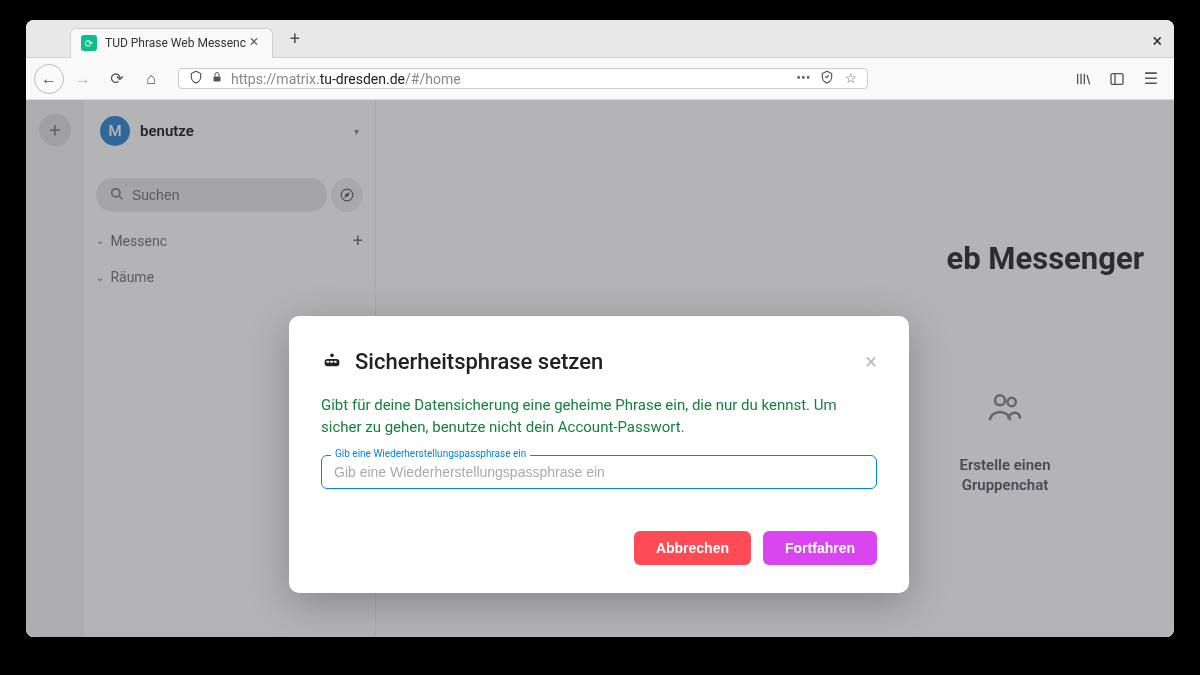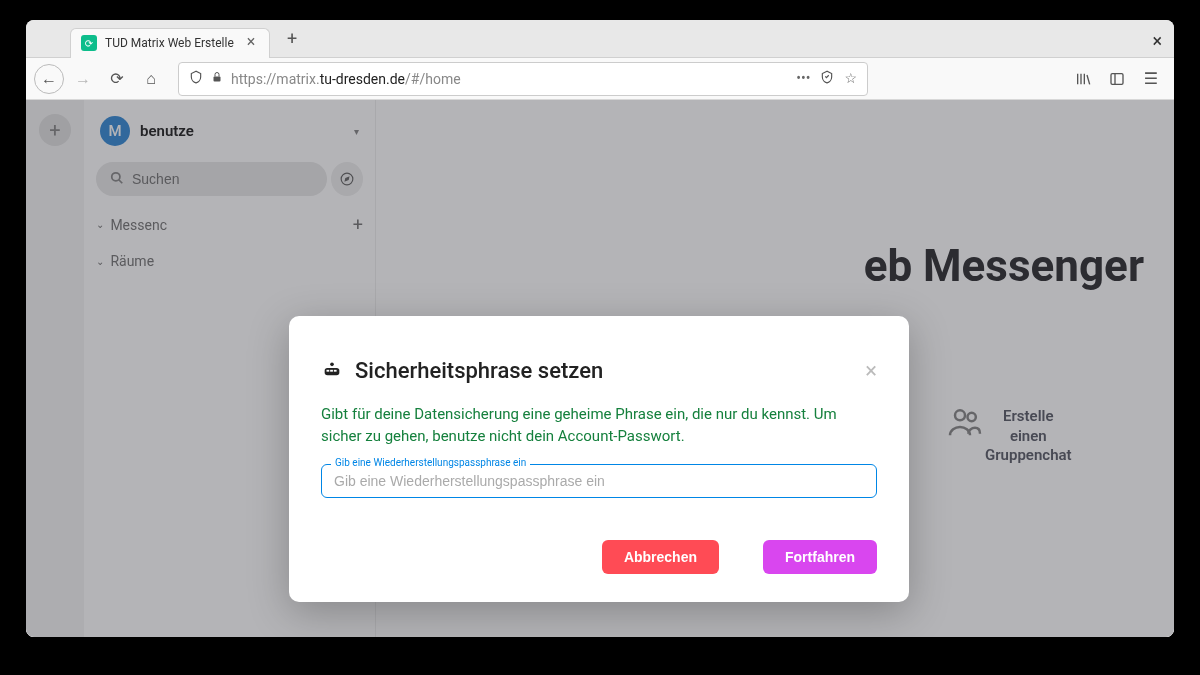--- a/index.html
+++ b/index.html
@@ -113,21 +113,21 @@
     }
     .nav-btn.back {
       border: 1px solid #bbb;
       border-radius: 50%;
     }
     .nav-btn.forward {
       opacity: 0.4;
     }
     .url-bar {
       flex: 1;
-      height: 34px;
+      height: 21px;
       margin: 0 8px;
       background: #fff;
       border: 1px solid #ccc;
       border-radius: 4px;
       display: flex;
       align-items: center;
       padding: 0 10px;
       gap: 8px;
       max-width: 690px;
     }
@@ -225,21 +225,21 @@
       color: #222;
       flex: 1;
     }
     .user-menu {
       color: #888;
       font-size: 10px;
     }
     .search-row {
       display: flex;
       gap: 4px;
-      margin-top: 12px;
+      margin-top: 28px;
     }
     .search-box {
       flex: 1;
       height: 34px;
       background: #e8e8e8;
       border-radius: 17px;
       display: flex;
       align-items: center;
       padding: 0 14px;
       gap: 8px;
@@ -289,34 +289,34 @@
     .main-area {
       flex: 1;
       position: relative;
       background: #fff;
       display: flex;
       flex-direction: column;
       align-items: center;
       padding-top: 60px;
     }
     .welcome-title {
-      font-size: 44px;
+      font-size: 31px;
       font-weight: 700;
       color: #2e2f32;
       margin-top: 80px;
     }
     .tiles {
       display: flex;
       gap: 110px;
       margin-top: 110px;
     }
     .tile {
       width: 120px;
       display: flex;
-      flex-direction: row;
+      flex-direction: column;
       align-items: center;
       text-align: center;
     }
     .tile-icon {
       font-size: 36px;
       color: #888;
       margin-bottom: 20px;
     }
     .tile-label {
       font-size: 15px;
@@ -329,21 +329,21 @@
       inset: 0;
       background: rgba(40,40,50,0.35);
     }
     .modal {
       position: absolute;
       left: 263px;
       top: 216px;
       width: 620px;
       background: #fff;
       border-radius: 10px;
-      padding: 41px 32px 28px 32px;
+      padding: 32px 32px 28px 32px;
       box-shadow: 0 10px 40px rgba(0,0,0,0.25);
     }
     .modal-header {
       display: flex;
       align-items: center;
       gap: 12px;
     }
     .modal-icon {
       font-size: 20px;
       color: #222;
@@ -398,33 +398,32 @@
     }
     .btn {
       height: 34px;
       padding: 0 22px;
       border-radius: 6px;
       font-size: 14px;
       font-weight: 600;
       border: none;
       cursor: pointer;
       color: #fff;
-      margin-left: 32px;
     }
     .btn-cancel { background: #ff4b55; }
     .btn-continue { background: #d946ef; }
   </style>
 </head>
 <body>
 
 <div class="browser-window">
   <div class="tab-bar">
     <div class="tab">
       <span class="tab-favicon">⟳</span>
-      <span class="tab-title">TUD Matrix Web Erstelle</span>
+      <span class="tab-title">TUD Phrase Web Messenc</span>
       <span class="tab-close">×</span>
     </div>
     <span class="new-tab">+</span>
     <span class="window-close">×</span>
   </div>
 
   <div class="nav-bar">
     <span class="nav-btn back">←</span>
     <span class="nav-btn forward">→</span>
     <span class="nav-btn">⟳</span>

